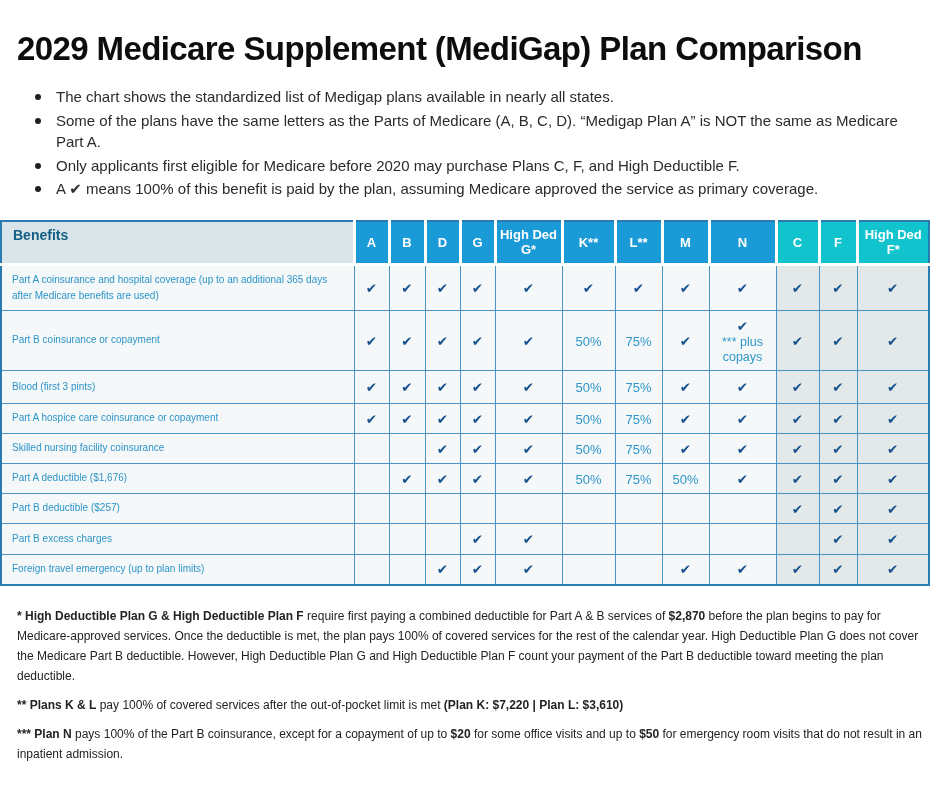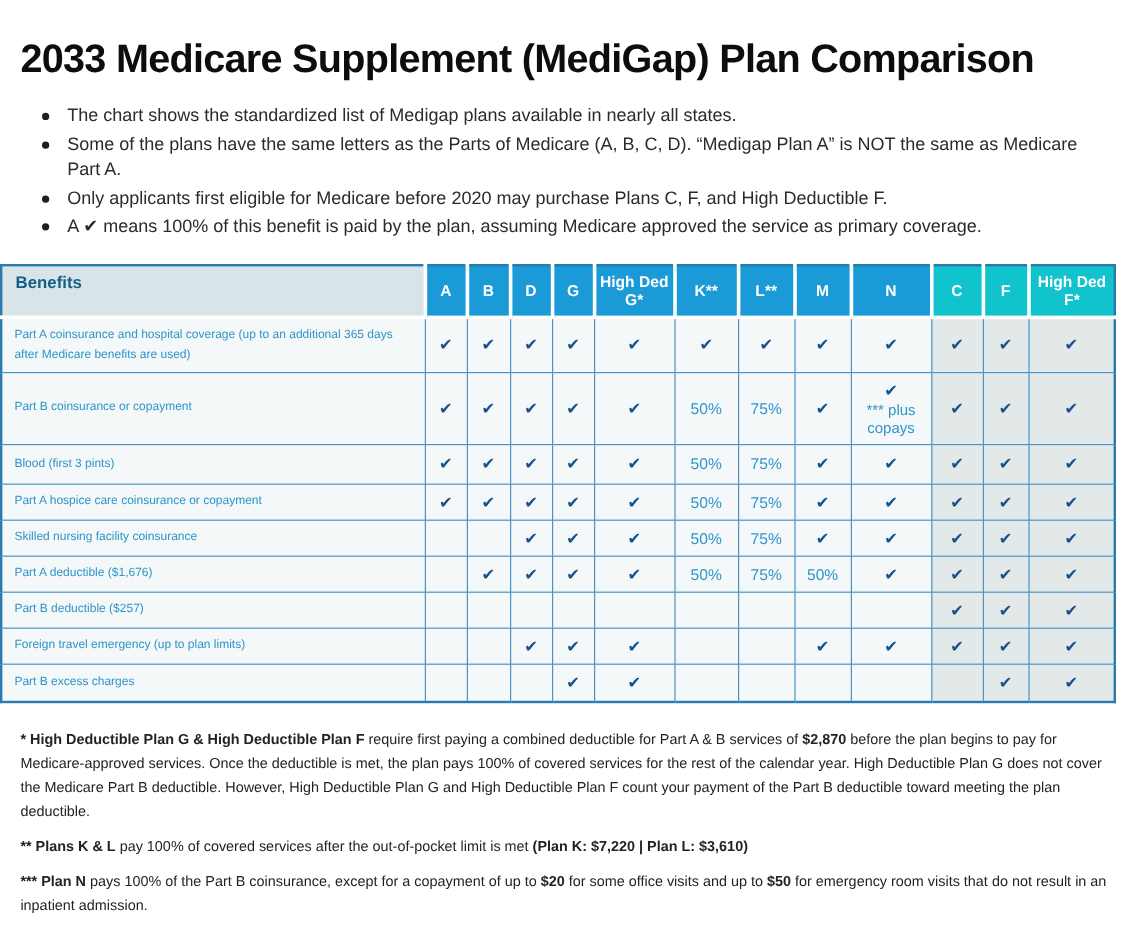--- a/index.html
+++ b/index.html
@@ -74,21 +74,21 @@
   .cell-note{color:var(--pct);font-size:12.5px;line-height:14.5px;}
 
   .footnotes{margin:20px 17px 0 17px;font-size:12px;color:#232323;}
   .footnote{line-height:20px;margin-bottom:9px;}
   .footnote .b{font-weight:bold;}
 </style>
 </head>
 <body>
 
 <div class="page">
-  <h1 class="title">2033 Medicare Supplement (MediGap) Plan Comparison</h1>
+  <h1 class="title">2029 Medicare Supplement (MediGap) Plan Comparison</h1>
   <ul class="bullets" id="bullets">
       <li>The chart shows the standardized list of Medigap plans available in nearly all states.</li>
       <li>Some of the plans have the same letters as the Parts of Medicare (A, B, C, D). “Medigap Plan A” is NOT the same as Medicare Part A.</li>
       <li>Only applicants first eligible for Medicare before 2020 may purchase Plans C, F, and High Deductible F.</li>
       <li>A ✔ means 100% of this benefit is paid by the plan, assuming Medicare approved the service as primary coverage.</li>
     </ul>
   <table class="plans">
     <colgroup id="cols">
         <col style="width: 353px;">
         <col style="width: 35px;">
@@ -220,47 +220,47 @@
           <td></td>
           <td></td>
           <td></td>
           <td></td>
           <td></td>
           <td></td>
           <td class="hl"><span class="check">✔</span></td>
           <td class="hl"><span class="check">✔</span></td>
           <td class="hl"><span class="check">✔</span></td>
         </tr>
-        <tr style="height: 30px;">
-          <td class="benefit">Foreign travel emergency (up to plan limits)</td>
-          <td></td>
-          <td></td>
-          <td><span class="check">✔</span></td>
-          <td><span class="check">✔</span></td>
-          <td><span class="check">✔</span></td>
-          <td></td>
-          <td></td>
-          <td><span class="check">✔</span></td>
-          <td><span class="check">✔</span></td>
-          <td class="hl"><span class="check">✔</span></td>
-          <td class="hl"><span class="check">✔</span></td>
-          <td class="hl"><span class="check">✔</span></td>
-        </tr>
         <tr style="height: 31px;">
           <td class="benefit">Part B excess charges</td>
           <td></td>
           <td></td>
           <td></td>
           <td><span class="check">✔</span></td>
           <td><span class="check">✔</span></td>
           <td></td>
           <td></td>
           <td></td>
           <td></td>
           <td class="hl"></td>
+          <td class="hl"><span class="check">✔</span></td>
+          <td class="hl"><span class="check">✔</span></td>
+        </tr>
+        <tr style="height: 30px;">
+          <td class="benefit">Foreign travel emergency (up to plan limits)</td>
+          <td></td>
+          <td></td>
+          <td><span class="check">✔</span></td>
+          <td><span class="check">✔</span></td>
+          <td><span class="check">✔</span></td>
+          <td></td>
+          <td></td>
+          <td><span class="check">✔</span></td>
+          <td><span class="check">✔</span></td>
+          <td class="hl"><span class="check">✔</span></td>
           <td class="hl"><span class="check">✔</span></td>
           <td class="hl"><span class="check">✔</span></td>
         </tr>
       </tbody>
   </table>
   <div class="footnotes" id="footnotes">
       <div class="footnote"><span class="b">* High Deductible Plan G &amp; High Deductible Plan F</span><span> require first paying a combined deductible for Part A &amp; B services of </span><span class="b">$2,870</span><span> before the plan begins to pay for Medicare-approved services. Once the deductible is met, the plan pays 100% of covered services for the rest of the calendar year. High Deductible Plan G does not cover the Medicare Part B deductible. However, High Deductible Plan G and High Deductible Plan F count your payment of the Part B deductible toward meeting the plan deductible.</span></div>
       <div class="footnote"><span class="b">** Plans K &amp; L</span><span> pay 100% of covered services after the out-of-pocket limit is met </span><span class="b">(Plan K: $7,220  |  Plan L: $3,610)</span></div>
       <div class="footnote"><span class="b">*** Plan N</span><span> pays 100% of the Part B coinsurance, except for a copayment of up to </span><span class="b">$20</span><span> for some office visits and up to </span><span class="b">$50</span><span> for emergency room visits that do not result in an inpatient admission.</span></div>
     </div>

